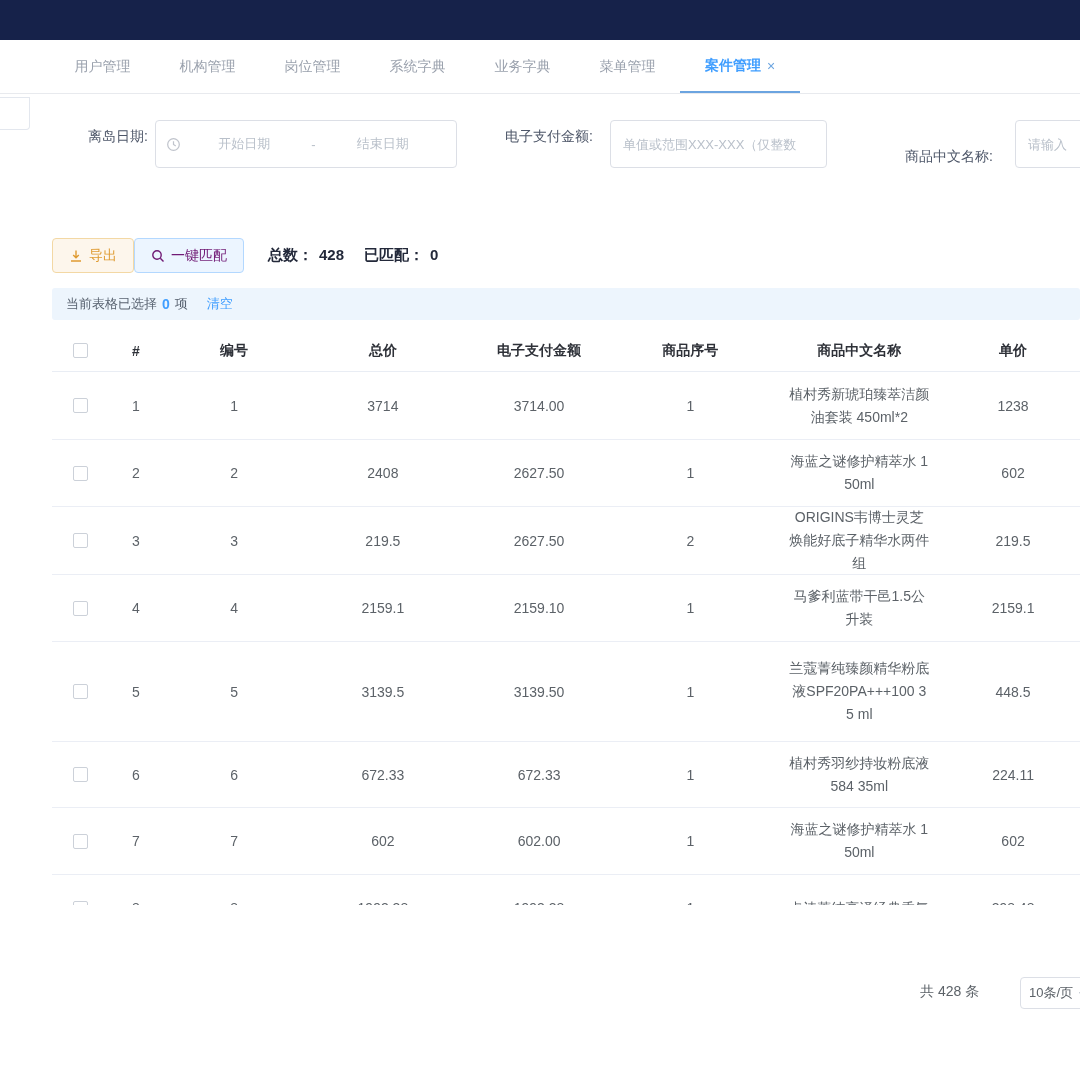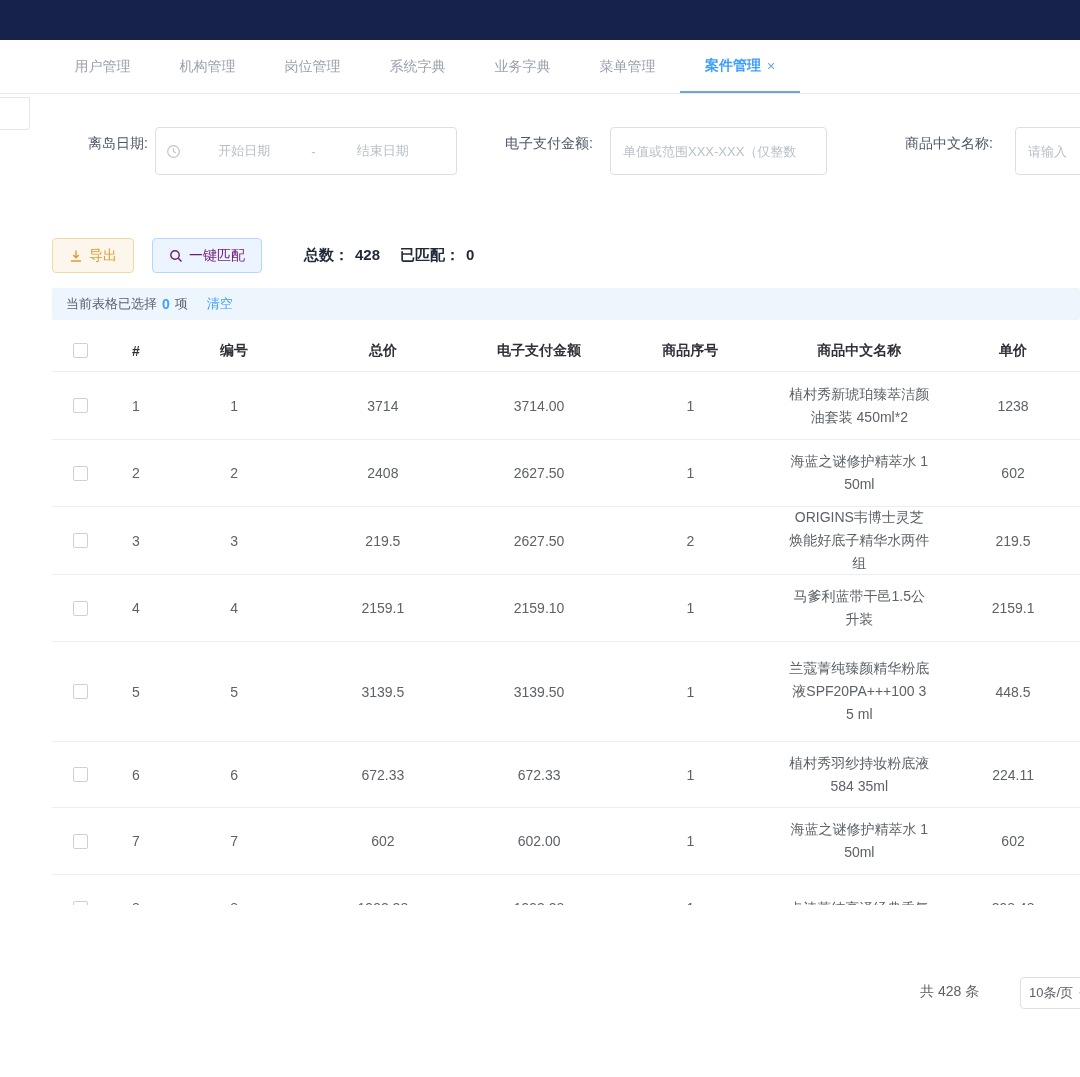--- a/index.html
+++ b/index.html
@@ -32,21 +32,21 @@
     width:120px; color:#409eff; border-bottom:2px solid #6ba4e0; font-weight:600;
   }
   .tab .close-x { font-size:14px; color:#6ba4e0; font-weight:400; }
   
   .corner-box {
     position:absolute; top:97px; left:0; width:30px; height:33px;
     background:#ffffff; border:1px solid #e3e7ee; border-left:none;
     border-radius:0 0 4px 0;
   }
   
-  .filters { position:absolute; top:127px; left:0; width:1080px; height:34px; }
+  .filters { position:absolute; top:120px; left:0; width:1080px; height:34px; }
   .filter-label {
     position:absolute; top:8px; font-size:14px; color:#4d5668;
   }
   .fbox {
     position:absolute; top:0; height:48px; background:#fff;
     border:1px solid #dcdfe6; border-radius:4px;
     display:flex; align-items:center; color:#b9c0ca; font-size:13px;
   }
   .date-range { left:155px; width:302px; padding:0 10px; }
   .date-range .ph { flex:1; text-align:center; }
@@ -54,21 +54,21 @@
   .clock { width:15px; height:15px; color:#c0c4cc; flex:0 0 auto; }
   .fbox input {
     border:none; outline:none; width:100%; height:100%; background:transparent;
     font-size:13px; color:#606266; padding:0 12px;
     font-family:"Liberation Sans","DejaVu Sans",sans-serif;
   }
   .fbox input::placeholder { color:#b9c0ca; }
   .amount-box { left:610px; width:217px; }
   .name-box { left:1015px; width:120px; }
   
-  .toolbar { position:absolute; top:238px; left:52px; height:35px; display:flex; align-items:center;gap:18px; }
+  .toolbar { position:absolute; top:238px; left:52px; height:35px; display:flex; align-items:center; }
   .btn {
     height:35px; border-radius:4px; display:inline-flex; align-items:center;
     gap:6px; padding:0 16px; font-size:14px; cursor:pointer; border:1px solid;
   }
   .btn svg { width:14px; height:14px; }
   .btn-export { background:#fdf6ec; border-color:#f3d8a4; color:#df9b31; }
   .btn-match { background:#ecf5ff; border-color:#b3d8ff; color:#701a75; margin-left:0; }
   .counts { margin-left:24px; font-size:15px; font-weight:600; color:#23293a; display:flex; gap:6px; }
   .counts .gap { width:8px; }
   
@@ -149,21 +149,21 @@
     <span class="ph">开始日期</span>
     <span class="sep">-</span>
     <span class="ph">结束日期</span>
   </div>
 
   <span class="filter-label" style="left:505px;">电子支付金额:</span>
   <div class="fbox amount-box">
     <input type="text" placeholder="单值或范围XXX-XXX（仅整数" style="">
   </div>
 
-  <span class="filter-label" style="left:905px;">商品中文名称:</span>
+  <span class="filter-label" style="left:905px;margin-top:20px;">商品中文名称:</span>
   <div class="fbox name-box">
     <input type="text" placeholder="请输入" style="">
   </div>
 </div>
 
 <div class="toolbar">
   <div class="btn btn-export">
     <svg viewBox="0 0 14 14" fill="none" stroke="currentColor" stroke-width="1.4">
       <path d="M7 1.5v7M4.2 6l2.8 2.8L9.8 6M2 12h10"></path>
     </svg>

